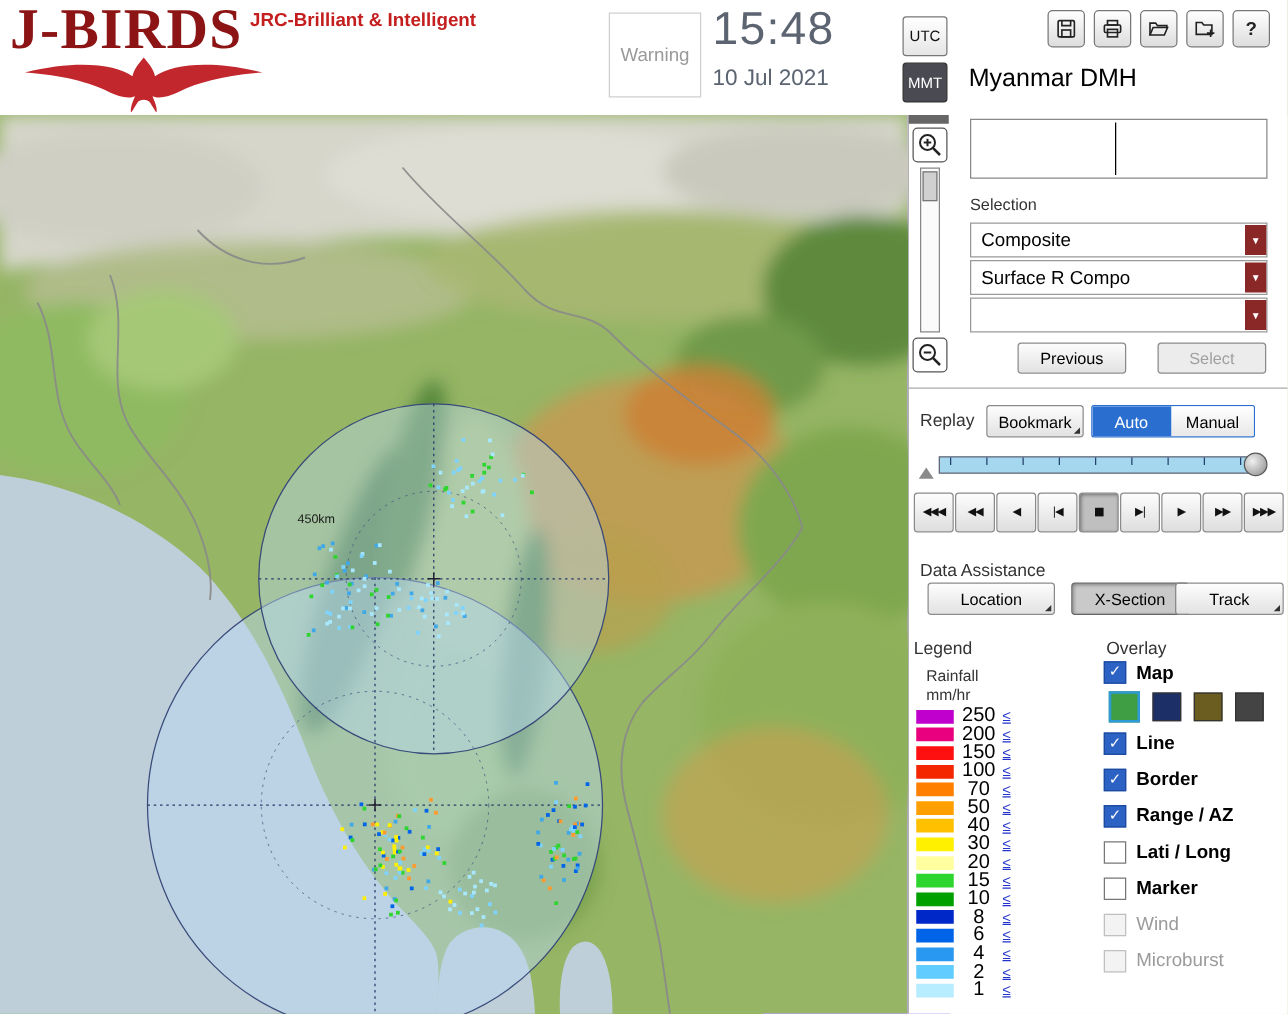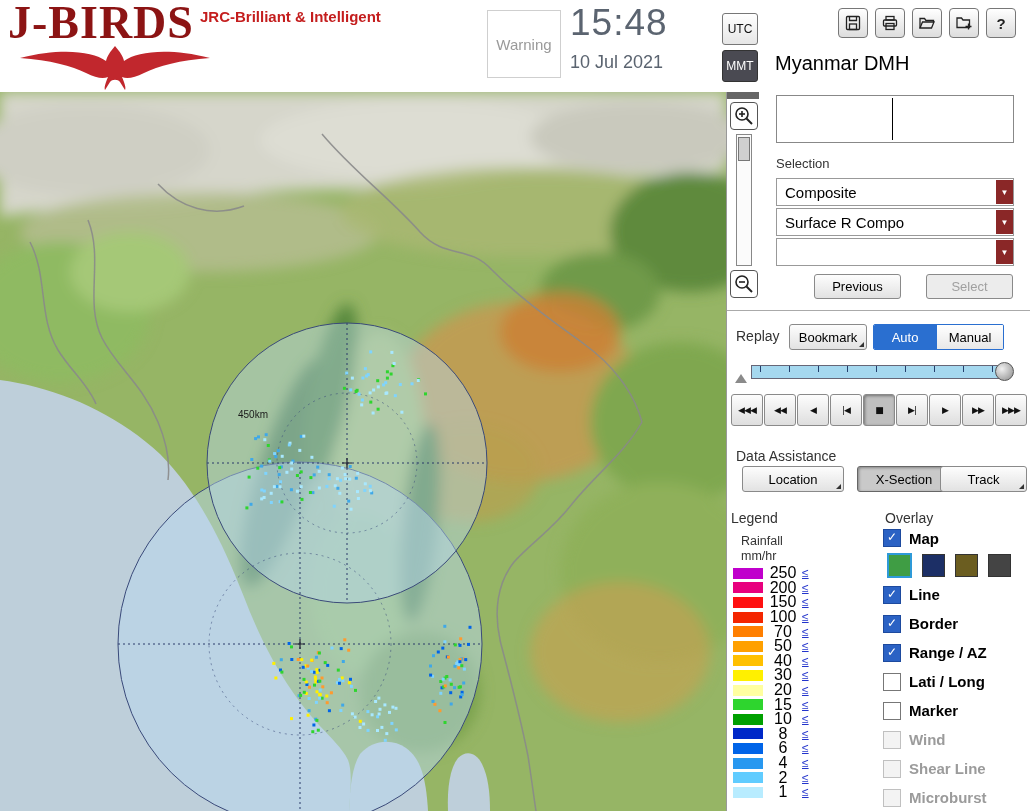--- a/index.html
+++ b/index.html
@@ -91,21 +91,21 @@
   .legend-swatch{width:30px;height:11px;margin-right:6px;}
   .legend-value{width:28px;text-align:center;font-size:16px;color:#000;}
   .legend-lte{margin-left:5px;font-size:12px;color:#2233cc;text-decoration:underline;}
 
   #overlay-list{position:absolute;left:156px;top:434px;width:148px;}
   .ov-row{height:29px;display:flex;align-items:center;gap:8px;cursor:pointer;}
   .ov-row.first{height:24px;}
   .ov-cb{width:16px;height:16px;border:1px solid #777;background:#fff;font-size:12px;line-height:15px;text-align:center;color:#fff;flex:none;}
   .ov-cb.checked{background:#2b62c4;border-color:#1d4globe;border-color:#1d4a9e;}
   .ov-label{font-size:15px;font-weight:bold;color:#000;white-space:nowrap;}
-  .ov-row.disabled .ov-label{color:#9b9b9b;font-weight:bold;}
+  .ov-row.disabled .ov-label{color:#9b9b9b;font-weight:normal;}
   .ov-row.disabled .ov-cb{background:#f3f3f3;border-color:#c0c0c0;}
   .map-swatches{height:30px;display:flex;align-items:center;gap:10px;padding-left:4px;}
   .map-swatch{width:21px;height:21px;border:1px solid #333;cursor:pointer;flex:none;}
   .map-swatch.sel{border:2px solid #2e9ad8;}
 </style>
 </head>
 <body>
 
 <div id="header">
   <div class="logo-title">J-BIRDS</div>
@@ -680,20 +680,16 @@
       <div class="ov-row">
         <span class="ov-cb"></span>
         <span class="ov-label">Marker</span>
       </div>
       <div class="ov-row disabled">
         <span class="ov-cb"></span>
         <span class="ov-label">Wind</span>
       </div>
       <div class="ov-row disabled">
         <span class="ov-cb"></span>
-        <span class="ov-label">Shear Line</span>
-      </div>
-      <div class="ov-row disabled">
-        <span class="ov-cb"></span>
         <span class="ov-label">Microburst</span>
       </div>
     </div>
 </div>
 
 </body></html>

